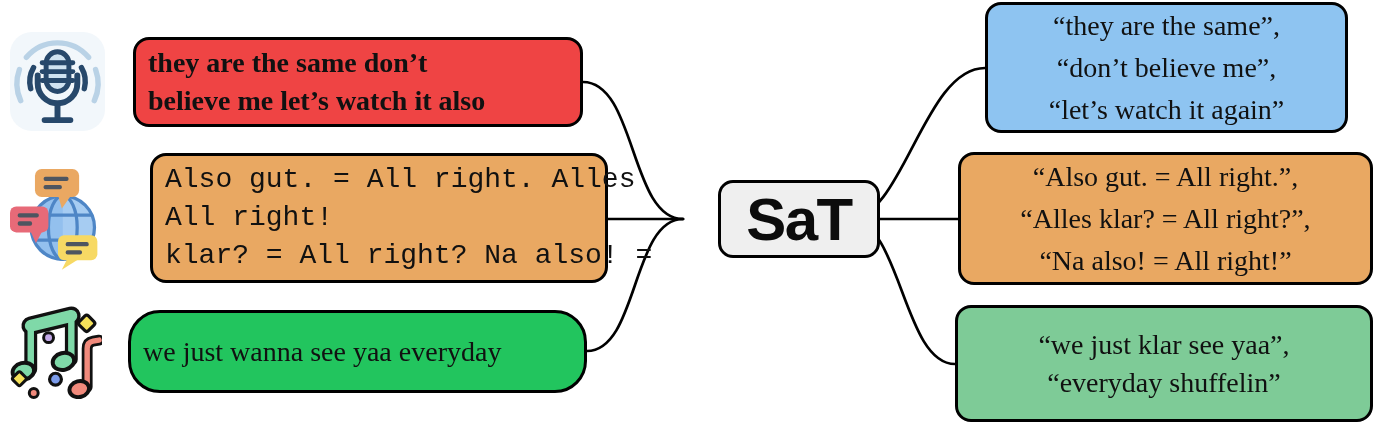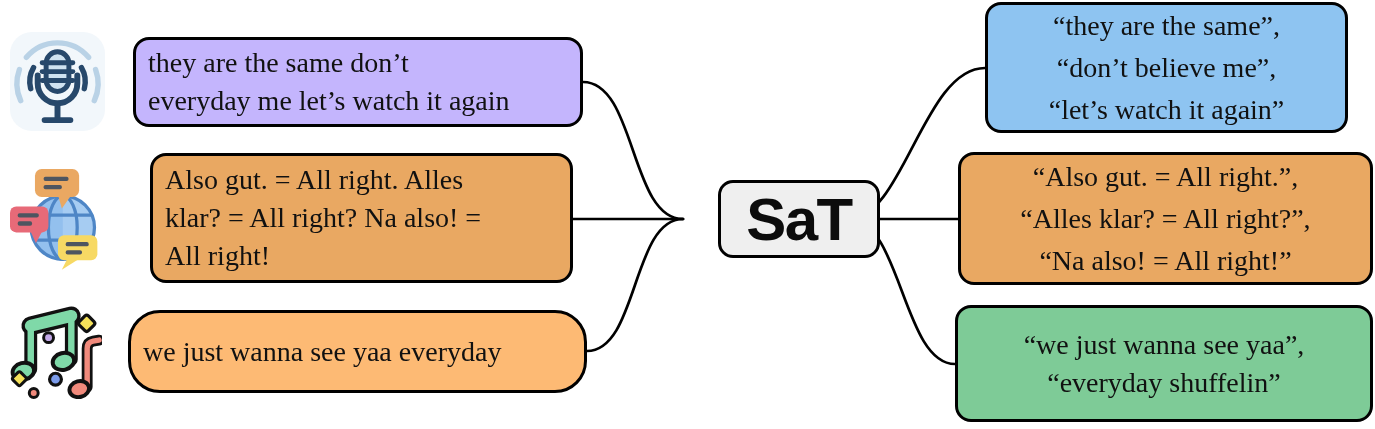--- a/index.html
+++ b/index.html
@@ -18,21 +18,21 @@
     border:3px solid #000;
     border-radius:16px;
     display:flex;flex-direction:column;justify-content:center;
     color:#111;
     font-size:28px;
   }
   .box .line{white-space:nowrap;}
   .box.left-box{align-items:flex-start;text-align:left;padding:2px 8px 2px 12px;}
   .box.right-box{align-items:center;text-align:center;padding:2px 6px;}
   .in-speech{left:133px;top:37px;width:450px;height:90px;line-height:38px;}
-  .in-translation{left:150px;top:153px;width:423px;height:130px;line-height:38px;}
+  .in-translation{left:150px;top:153px;width:458px;height:130px;line-height:38px;font-family:Liberation Mono, monospace;}
   .in-lyrics{left:128px;top:310px;width:459px;height:83px;line-height:36px;}
   .out-speech{left:985px;top:2px;width:363px;height:131px;line-height:42px;}
   .out-translation{left:958px;top:152px;width:415px;height:133px;line-height:42px;}
   .out-lyrics{left:955px;top:305px;width:418px;height:117px;line-height:38px;}
   .sat-node{
     position:absolute;left:718px;top:180px;width:162px;height:78px;
     box-sizing:border-box;
     border:3.5px solid #000;border-radius:15px;
     display:flex;align-items:center;justify-content:center;
     font-family:"Liberation Sans", sans-serif;
@@ -119,47 +119,47 @@
     </g>
     <g>
       <rect x="73" y="13" width="13" height="13" rx="2.5" transform="rotate(45 79.5 19.5)" fill="#f6e25a" stroke="#111" stroke-width="3.2"></rect>
       <rect x="6" y="70" width="11" height="11" rx="2" transform="rotate(45 11.5 75.5)" fill="#f6e25a" stroke="#111" stroke-width="3"></rect>
       <circle cx="41" cy="34" r="5" fill="#c3a9e8" stroke="#111" stroke-width="3"></circle>
       <circle cx="48" cy="76" r="6" fill="#7b9bea" stroke="#111" stroke-width="3.2"></circle>
       <circle cx="26" cy="90" r="4.5" fill="#f18a7c" stroke="#111" stroke-width="3"></circle>
     </g>
   </svg>
 
-  <div class="box left-box in-speech" style="background-color: #c4b5fd;">
+  <div class="box left-box in-speech" style="background-color: #ef4444; font-weight: bold;">
     <div class="line">they are the same don’t</div>
-    <div class="line">everyday me let’s watch it again</div>
+    <div class="line">believe me let’s watch it also</div>
   </div>
 
   <div class="box left-box in-translation" style="background-color: rgb(233, 168, 98);">
     <div class="line">Also gut. = All right. Alles</div>
+    <div class="line">All right!</div>
     <div class="line">klar? = All right? Na also! =</div>
-    <div class="line">All right!</div>
   </div>
 
-  <div class="box left-box in-lyrics" style="background-color: #fdba74; border-radius: 32px;">
+  <div class="box left-box in-lyrics" style="background-color: #22c55e; border-radius: 32px;">
     <div class="line">we just wanna see yaa everyday</div>
   </div>
 
   <div class="sat-node" style="background-color: rgb(239, 239, 239);">SaT</div>
 
   <div class="box right-box out-speech" style="background-color: rgb(142, 196, 241);">
     <div class="line">“they are the same”,</div>
     <div class="line">“don’t believe me”,</div>
     <div class="line">“let’s watch it again”</div>
   </div>
 
   <div class="box right-box out-translation" style="background-color: rgb(233, 168, 98);">
     <div class="line">“Also gut. = All right.”,</div>
     <div class="line">“Alles klar? = All right?”,</div>
     <div class="line">“Na also! = All right!”</div>
   </div>
 
   <div class="box right-box out-lyrics" style="background-color: rgb(126, 203, 151);">
-    <div class="line">“we just wanna see yaa”,</div>
+    <div class="line">“we just klar see yaa”,</div>
     <div class="line">“everyday shuffelin”</div>
   </div>
 
 </div>
 
 </body></html>

